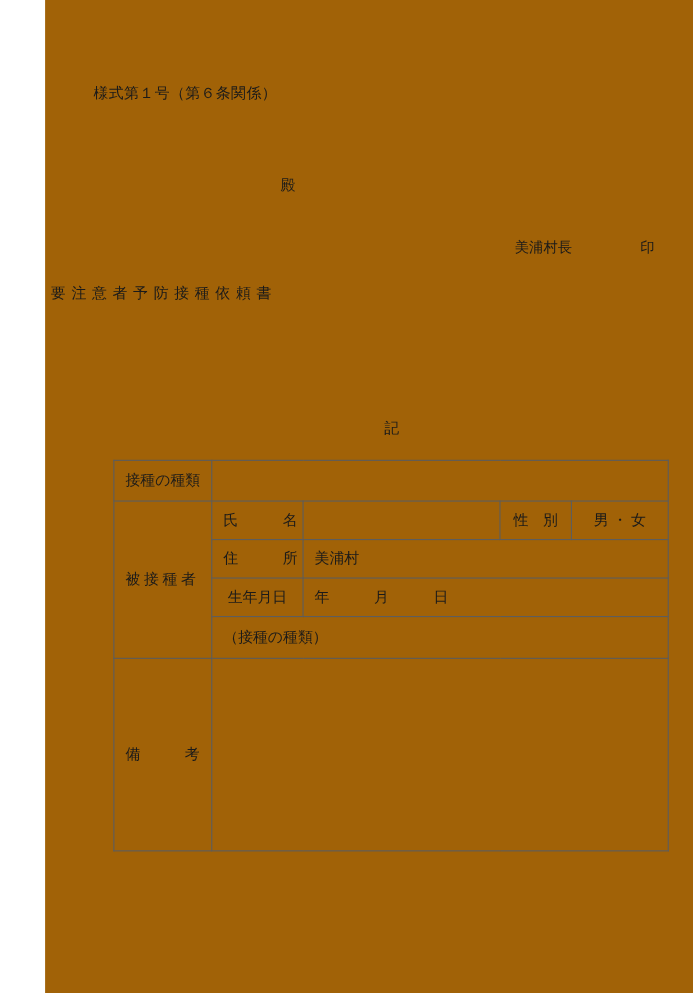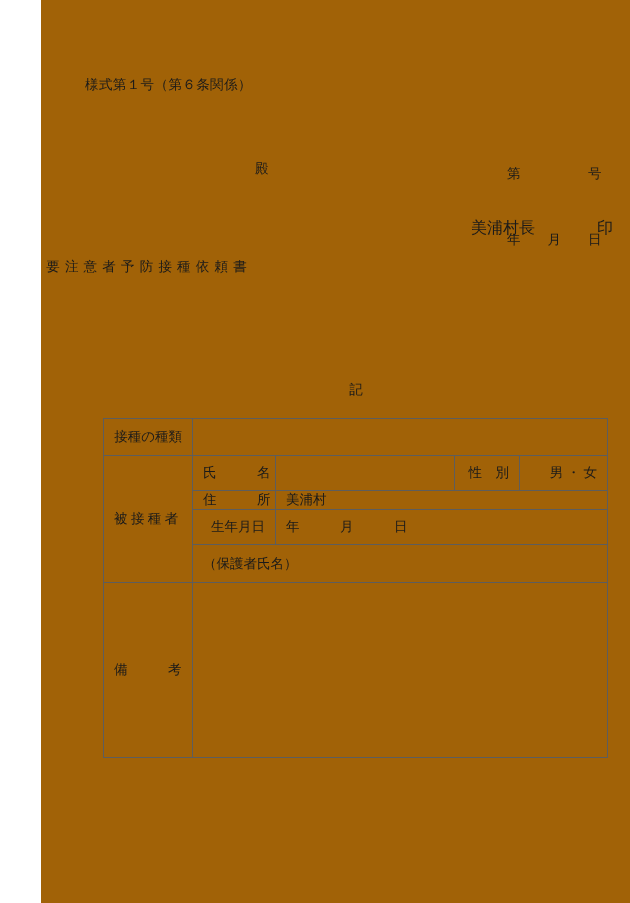--- a/index.html
+++ b/index.html
@@ -40,21 +40,21 @@
   .addressee {
     left: 214px;
     top: 160px;
     font-size: 13.5px;
     white-space: pre;
   }
 
   .issuer {
     left: 414px;
     top: 200px;
-    font-size: 16px;
+    font-size: 13px;
     white-space: pre;
   }
 
   .doc-title {
     left: 0;
     top: 258px;
     width: 630px;
     text-align: left;
     font-size: 13.5px;
     letter-spacing: 5.2px;
@@ -95,40 +95,36 @@
     vertical-align: middle;
     white-space: pre;
   }
   .c-label   { width: 89px; }
   .c-sub     { width: 83px; }
   .c-gender  { width: 65px; }
   .c-mf      { width: 88px; }
 
   .r-type   { height: 37px; }
   .r-name   { height: 35px; }
-  .r-addr   { height: 19px; }
+  .r-addr   { height: 35px; }
   .r-birth  { height: 35px; padding-left: 48px; }
   .r-guard  { height: 38px; }
   .r-remark { height: 175px; }
 
-  .ctr  { text-align: right; }
+  .ctr  { text-align: center; }
   .mid-label { vertical-align: middle; }
   .birth-val { padding-left: 60px; }
 </style>
 </head>
 <body>
 
 <div id="page">
 
   <div class="abs form-no">様式第１号（第６条関係）</div>
 
-  <div class="abs doc-meta">
-    <div>第　　　　　号</div>
-    <div>年　　月　　日</div>
-  </div>
 
   <div class="abs addressee">殿</div>
 
   <div class="abs issuer">
     <span>美浦村長</span><span style="display:inline-block;width:62px"></span><span>印</span>
   </div>
 
   <div class="abs doc-title">要注意者予防接種依頼書</div>
 
 
@@ -160,21 +156,21 @@
         <td class="ctr">住　　　所</td>
         <td colspan="3">美浦村</td>
       </tr>
 
       <tr class="r-birth">
         <td class="ctr">生年月日</td>
         <td class="birth-val" colspan="3">年　　　月　　　日</td>
       </tr>
 
       <tr class="r-guard">
-        <td colspan="4">（保護者氏名）</td>
+        <td colspan="4">（接種の種類）</td>
       </tr>
 
       <tr class="r-remark">
         <td class="mid-label">備　　　考</td>
         <td colspan="4"></td>
       </tr>
     </tbody>
   </table>
 
 </div>

